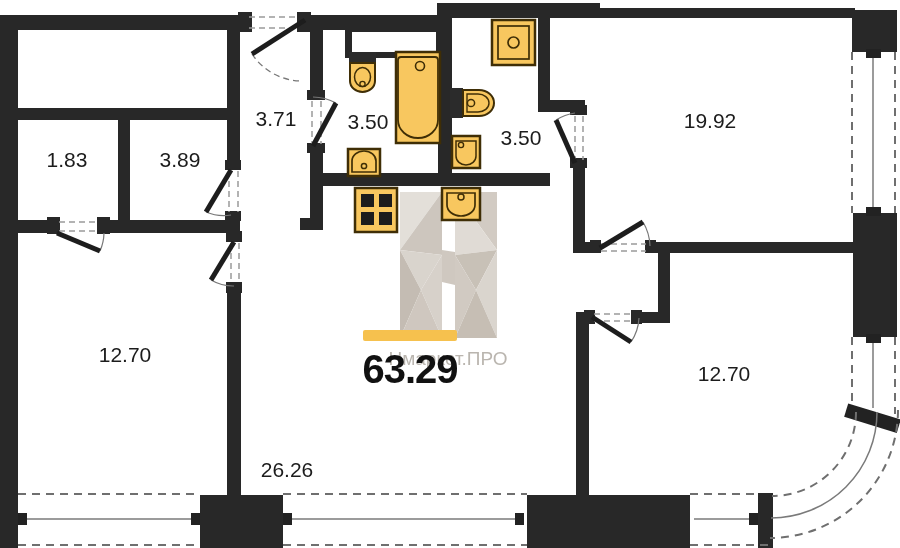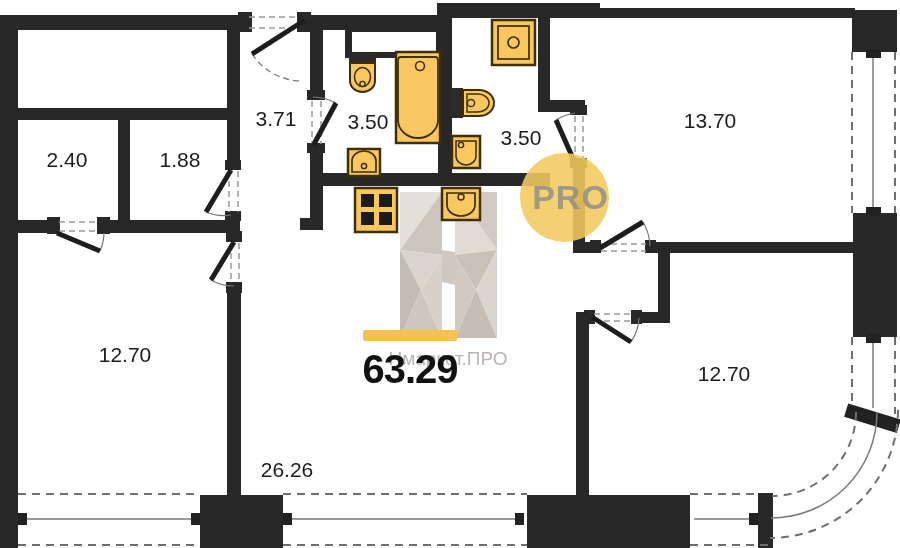--- a/index.html
+++ b/index.html
@@ -250,30 +250,27 @@
     <g>
       <rect x="442" y="188" width="38" height="32" stroke-width="2.5"></rect>
       <path d="M 447 193 h 28 v 12 a 14 11 0 0 1 -28 0 z" fill="none" stroke-width="1.7"></path>
       <circle cx="461" cy="197" r="3" fill="none" stroke-width="1.5"></circle>
     </g>
   </g>
 
   <rect x="363" y="330" width="94" height="11" rx="2" fill="#F6C14E"></rect>
 </svg>
 
-<div class="pro-badge">
-  <span>PRO</span>
-</div>
 <div class="brand" style="left:448px;top:359px">Нмаркет.ПРО</div>
 
-<div class="lbl" style="left:67px;top:160px">2.40</div>
-<div class="lbl" style="left:180px;top:160px">1.88</div>
+<div class="lbl" style="left:67px;top:160px">1.83</div>
+<div class="lbl" style="left:180px;top:160px">3.89</div>
 <div class="lbl" style="left:276px;top:119px">3.71</div>
 <div class="lbl" style="left:368px;top:122px">3.50</div>
 <div class="lbl" style="left:521px;top:138px">3.50</div>
-<div class="lbl" style="left:710px;top:121px">13.70</div>
+<div class="lbl" style="left:710px;top:121px">19.92</div>
 <div class="lbl" style="left:125px;top:355px">12.70</div>
 <div class="lbl" style="left:724px;top:374px">12.70</div>
 <div class="lbl" style="left:287px;top:470px">26.26</div>
 
 <div class="total" style="left:410px;top:369px">63.29</div>
 
 </div>
 
 </body></html>

